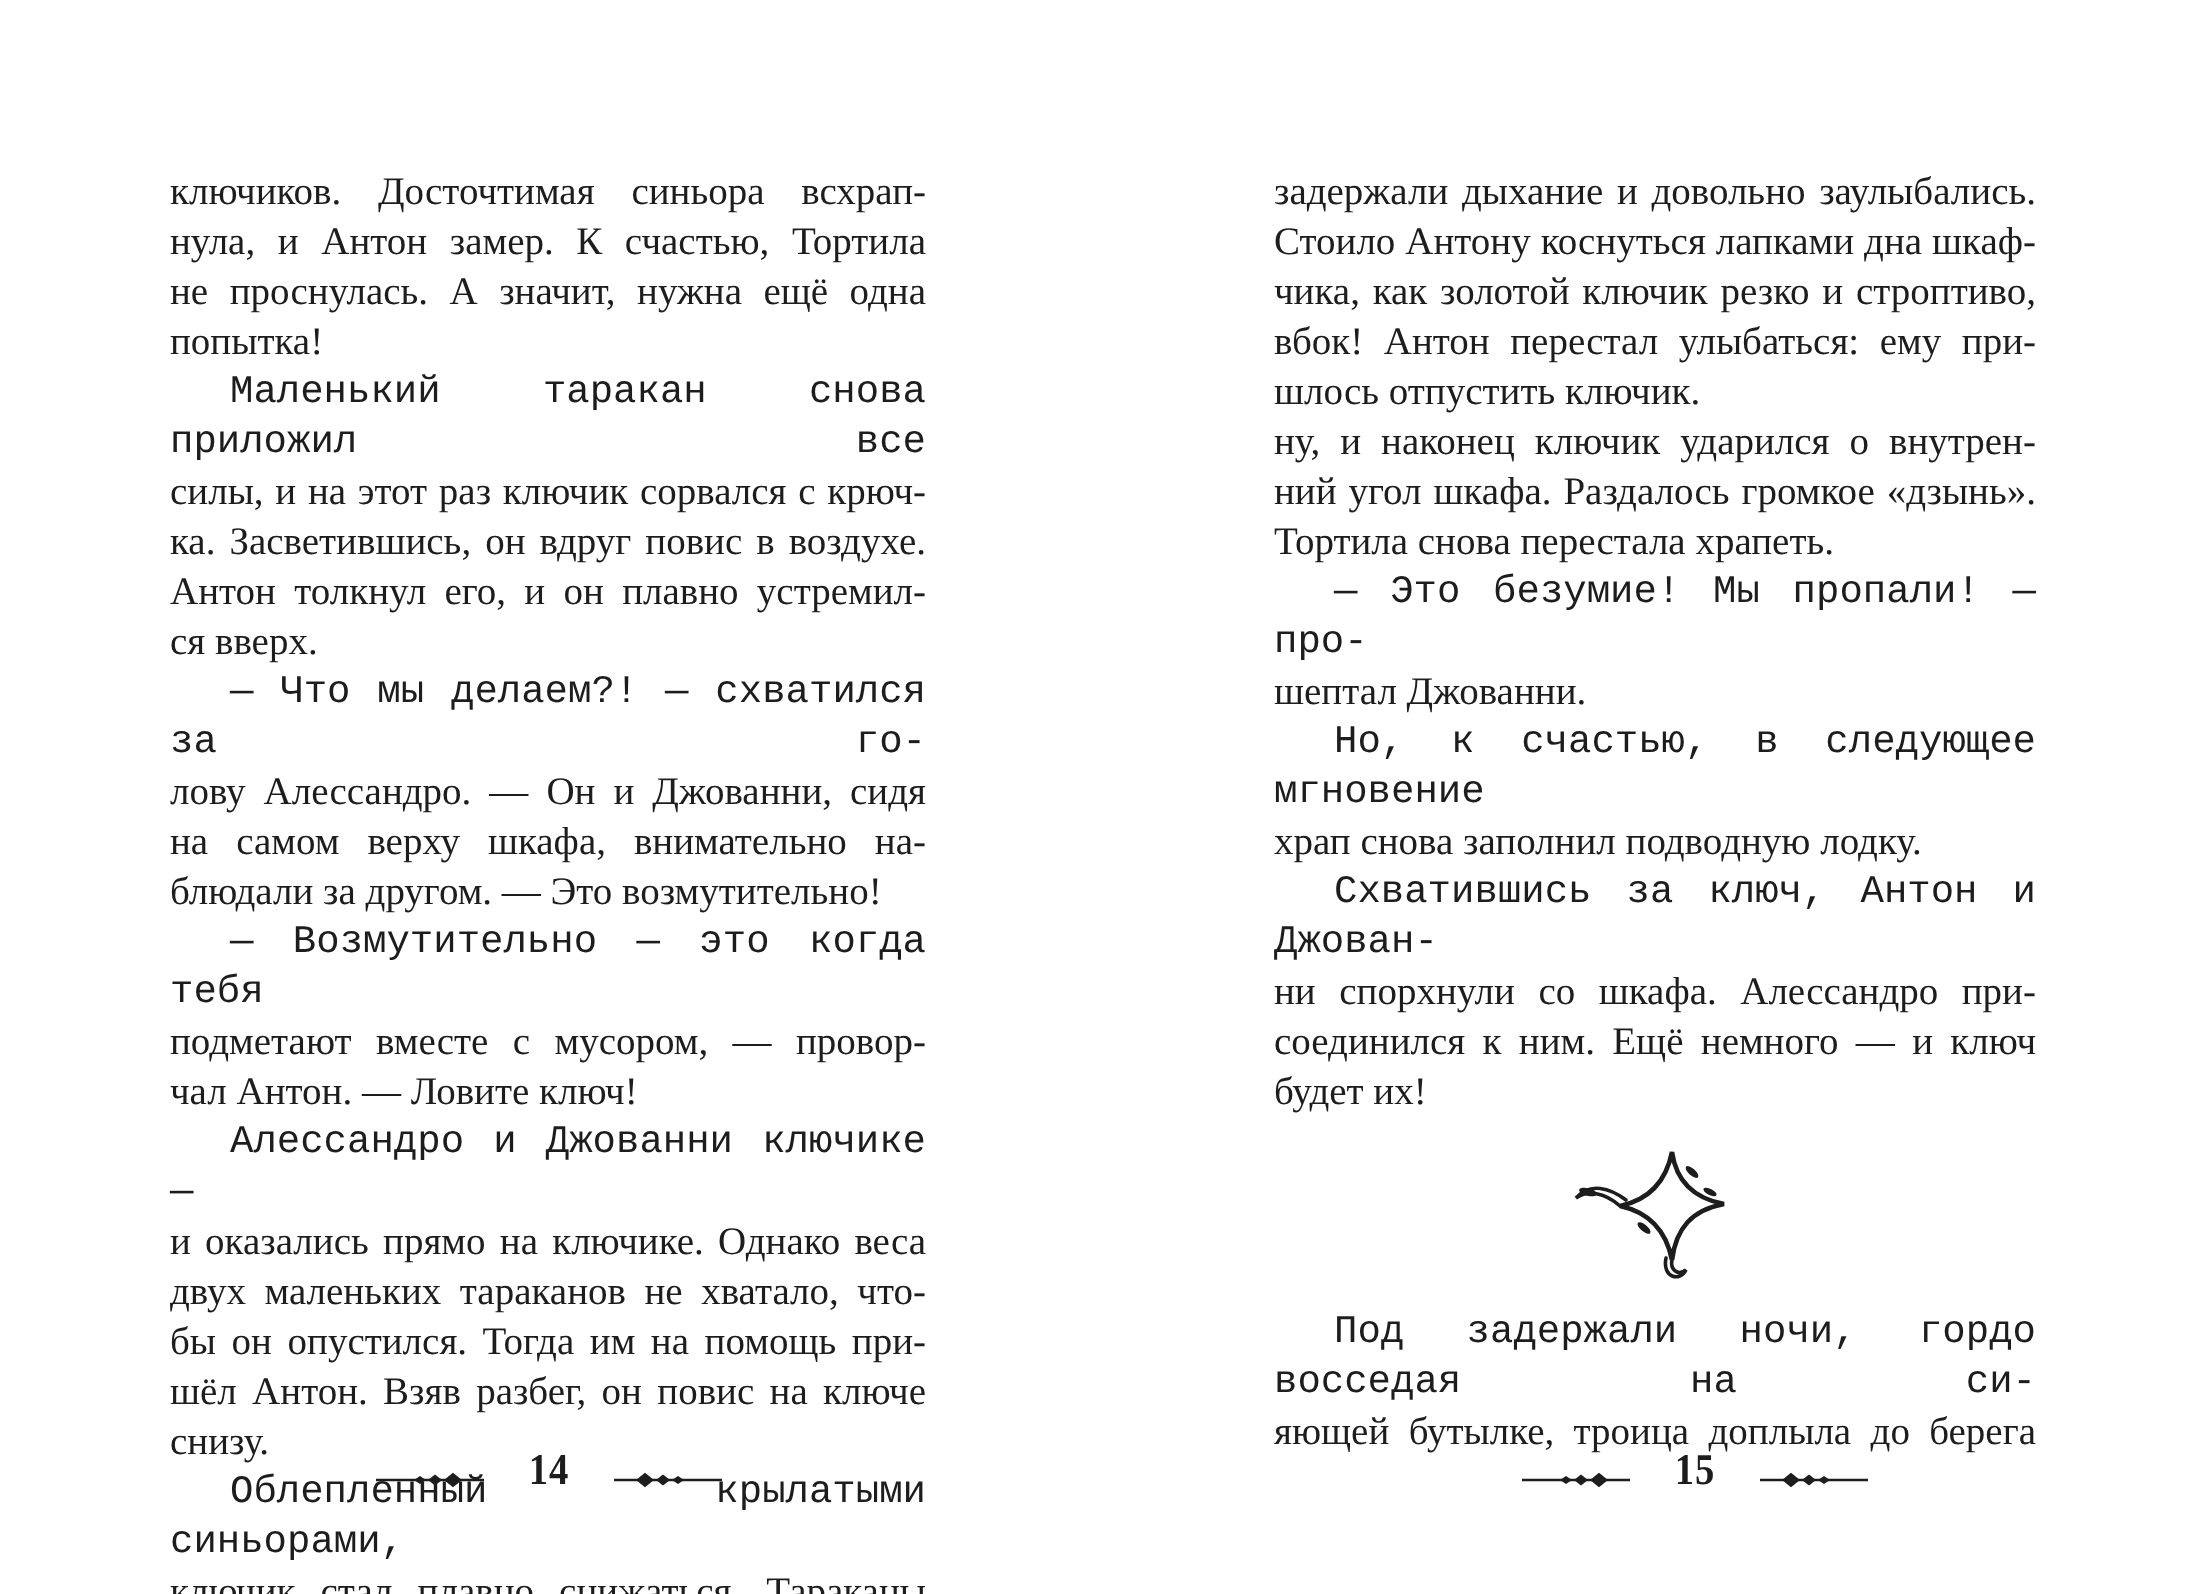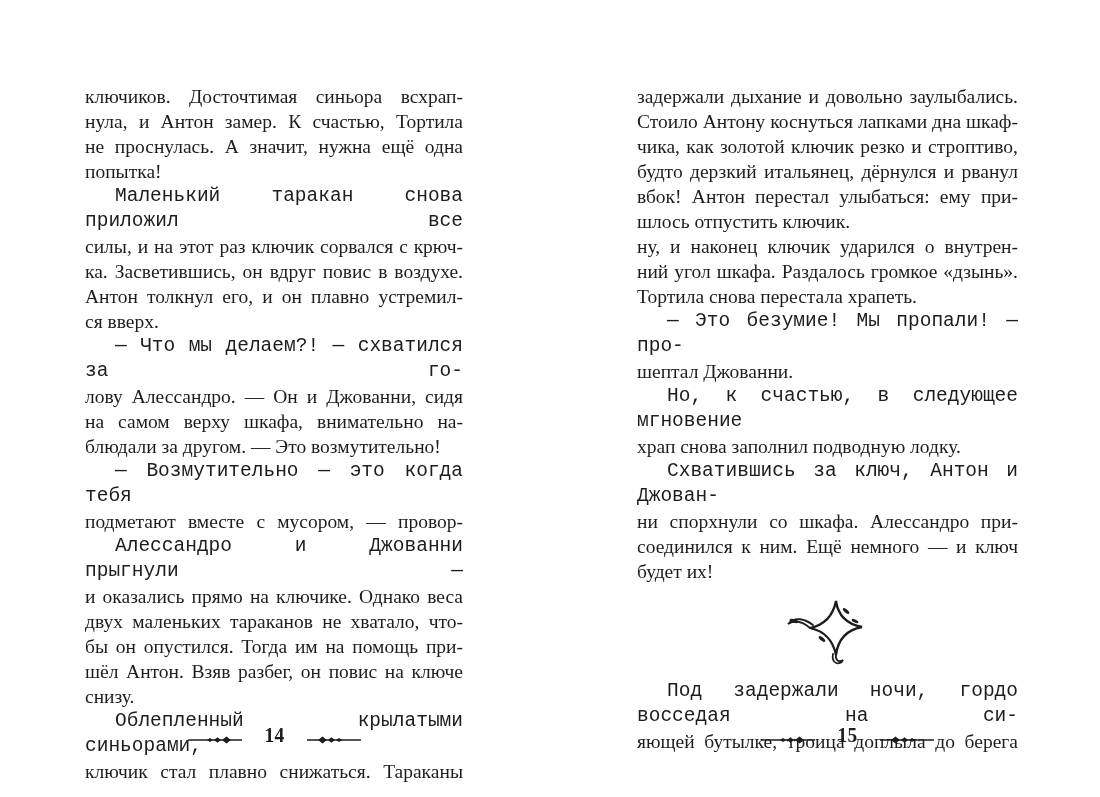--- a/index.html
+++ b/index.html
@@ -83,40 +83,40 @@
       </div>
       <div class="para">
         <div class="line indent">— Что мы делаем?! — схватился за го-</div>
         <div class="line">лову Алессандро. — Он и Джованни, сидя</div>
         <div class="line">на самом верху шкафа, внимательно на-</div>
         <div class="line lastline">блюдали за другом. — Это возмутительно!</div>
       </div>
       <div class="para">
         <div class="line indent">— Возмутительно — это когда тебя</div>
         <div class="line">подметают вместе с мусором, — провор-</div>
+        <div class="line lastline">чал Антон. — Ловите ключ!</div>
       </div>
       <div class="para">
-        <div class="line indent">Алессандро и Джованни прыгнули —</div>
+        <div class="line indent">Алессандро и Джованни ключике —</div>
         <div class="line">и оказались прямо на ключике. Однако веса</div>
         <div class="line">двух маленьких тараканов не хватало, что-</div>
         <div class="line">бы он опустился. Тогда им на помощь при-</div>
         <div class="line">шёл Антон. Взяв разбег, он повис на ключе</div>
         <div class="line lastline">снизу.</div>
       </div>
       <div class="para">
         <div class="line indent">Облепленный крылатыми синьорами,</div>
         <div class="line">ключик стал плавно снижаться. Тараканы</div>
       </div>
     </div>
   <div class="text-col" id="col-1">
       <div class="para">
         <div class="line">задержали дыхание и довольно заулыбались.</div>
         <div class="line">Стоило Антону коснуться лапками дна шкаф-</div>
         <div class="line">чика, как золотой ключик резко и строптиво,</div>
-        <div class="line">будто дерзкий итальянец, дёрнулся и рванул</div>
         <div class="line">вбок! Антон перестал улыбаться: ему при-</div>
         <div class="line lastline">шлось отпустить ключик.</div>
       </div>
       <div class="para">
         <div class="line">ну, и наконец ключик ударился о внутрен-</div>
         <div class="line">ний угол шкафа. Раздалось громкое «дзынь».</div>
         <div class="line lastline">Тортила снова перестала храпеть.</div>
       </div>
       <div class="para">
         <div class="line indent">— Это безумие! Мы пропали! — про-</div>

